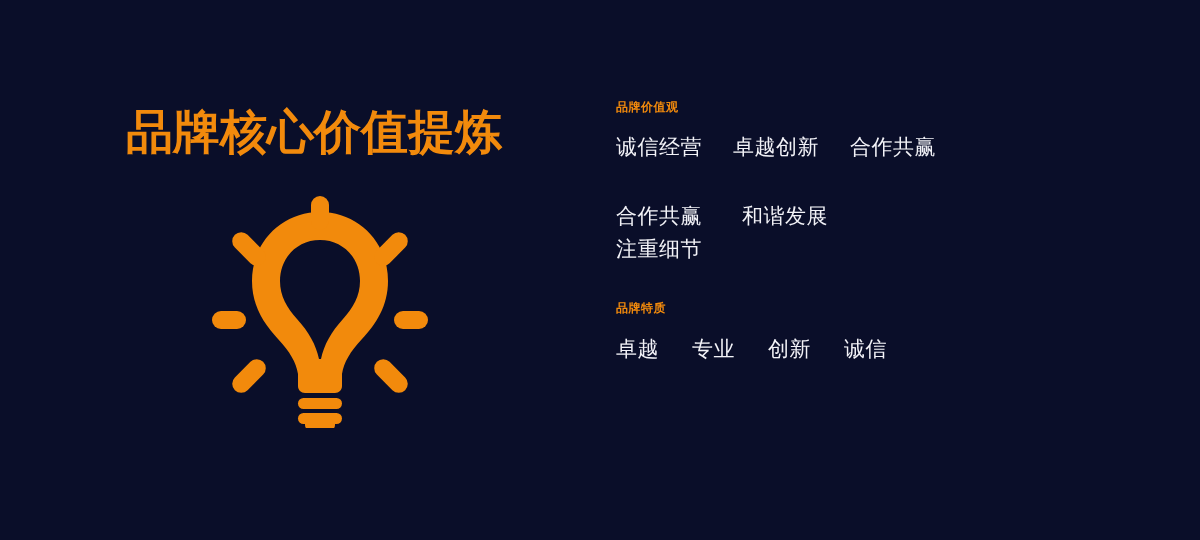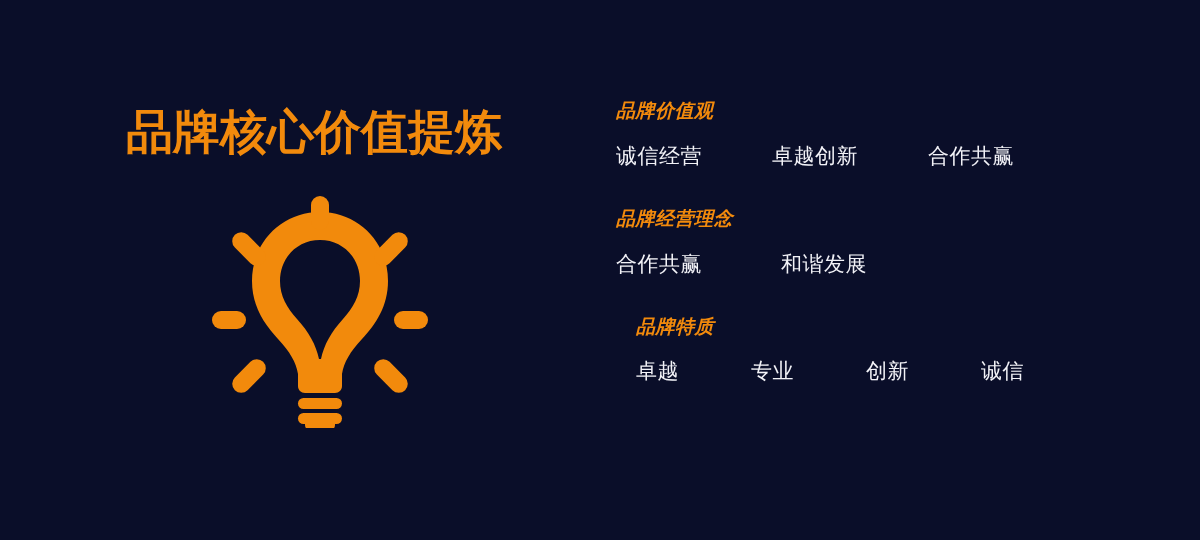--- a/index.html
+++ b/index.html
@@ -63,40 +63,37 @@
     left: 616px;
     top: 100px;
     width: 560px;
   }
 
   .section {
     margin-bottom: 36px;
   }
   .section:last-child {
     margin-bottom: 0;
-    margin-left: 20px;
   }
 
   .section-heading {
-    font-size: 19px;
+    font-size: 12px;
     font-weight: bold;
     color: #f28a0c;
     line-height: 1.2;
     margin: 0 0 16px 0;
     letter-spacing: 0.5px;
     white-space: nowrap;
-    font-style: italic;
   }
 
   .item-row {
     display: flex;
     align-items: center;
     line-height: 33px;
     white-space: nowrap;
-    gap: 39px;
   }
 
   .item {
     font-size: 21px;
     color: #f2f2f7;
     letter-spacing: 0.5px;
   }
 
   
   .row-flow .item {
@@ -184,26 +181,26 @@
     <div class="section">
       <div class="section-heading">品牌价值观</div>
       <div class="item-row row-flow">
         <span class="item">诚信经营</span>
         <span class="item">卓越创新</span>
         <span class="item">合作共赢</span>
       </div>
     </div>
 
     <div class="section">
-      <div class="section-heading">品牌经营理念</div>
       <div class="item-row row-grid">
         <span class="item">合作共赢</span>
         <span class="item">和谐发展</span>
       </div>
       <div class="item-row row-grid">
+        <span class="item">注重细节</span>
       </div>
     </div>
 
     <div class="section">
       <div class="section-heading">品牌特质</div>
       <div class="item-row row-traits">
         <span class="item">卓越</span>
         <span class="item">专业</span>
         <span class="item">创新</span>
         <span class="item">诚信</span>

